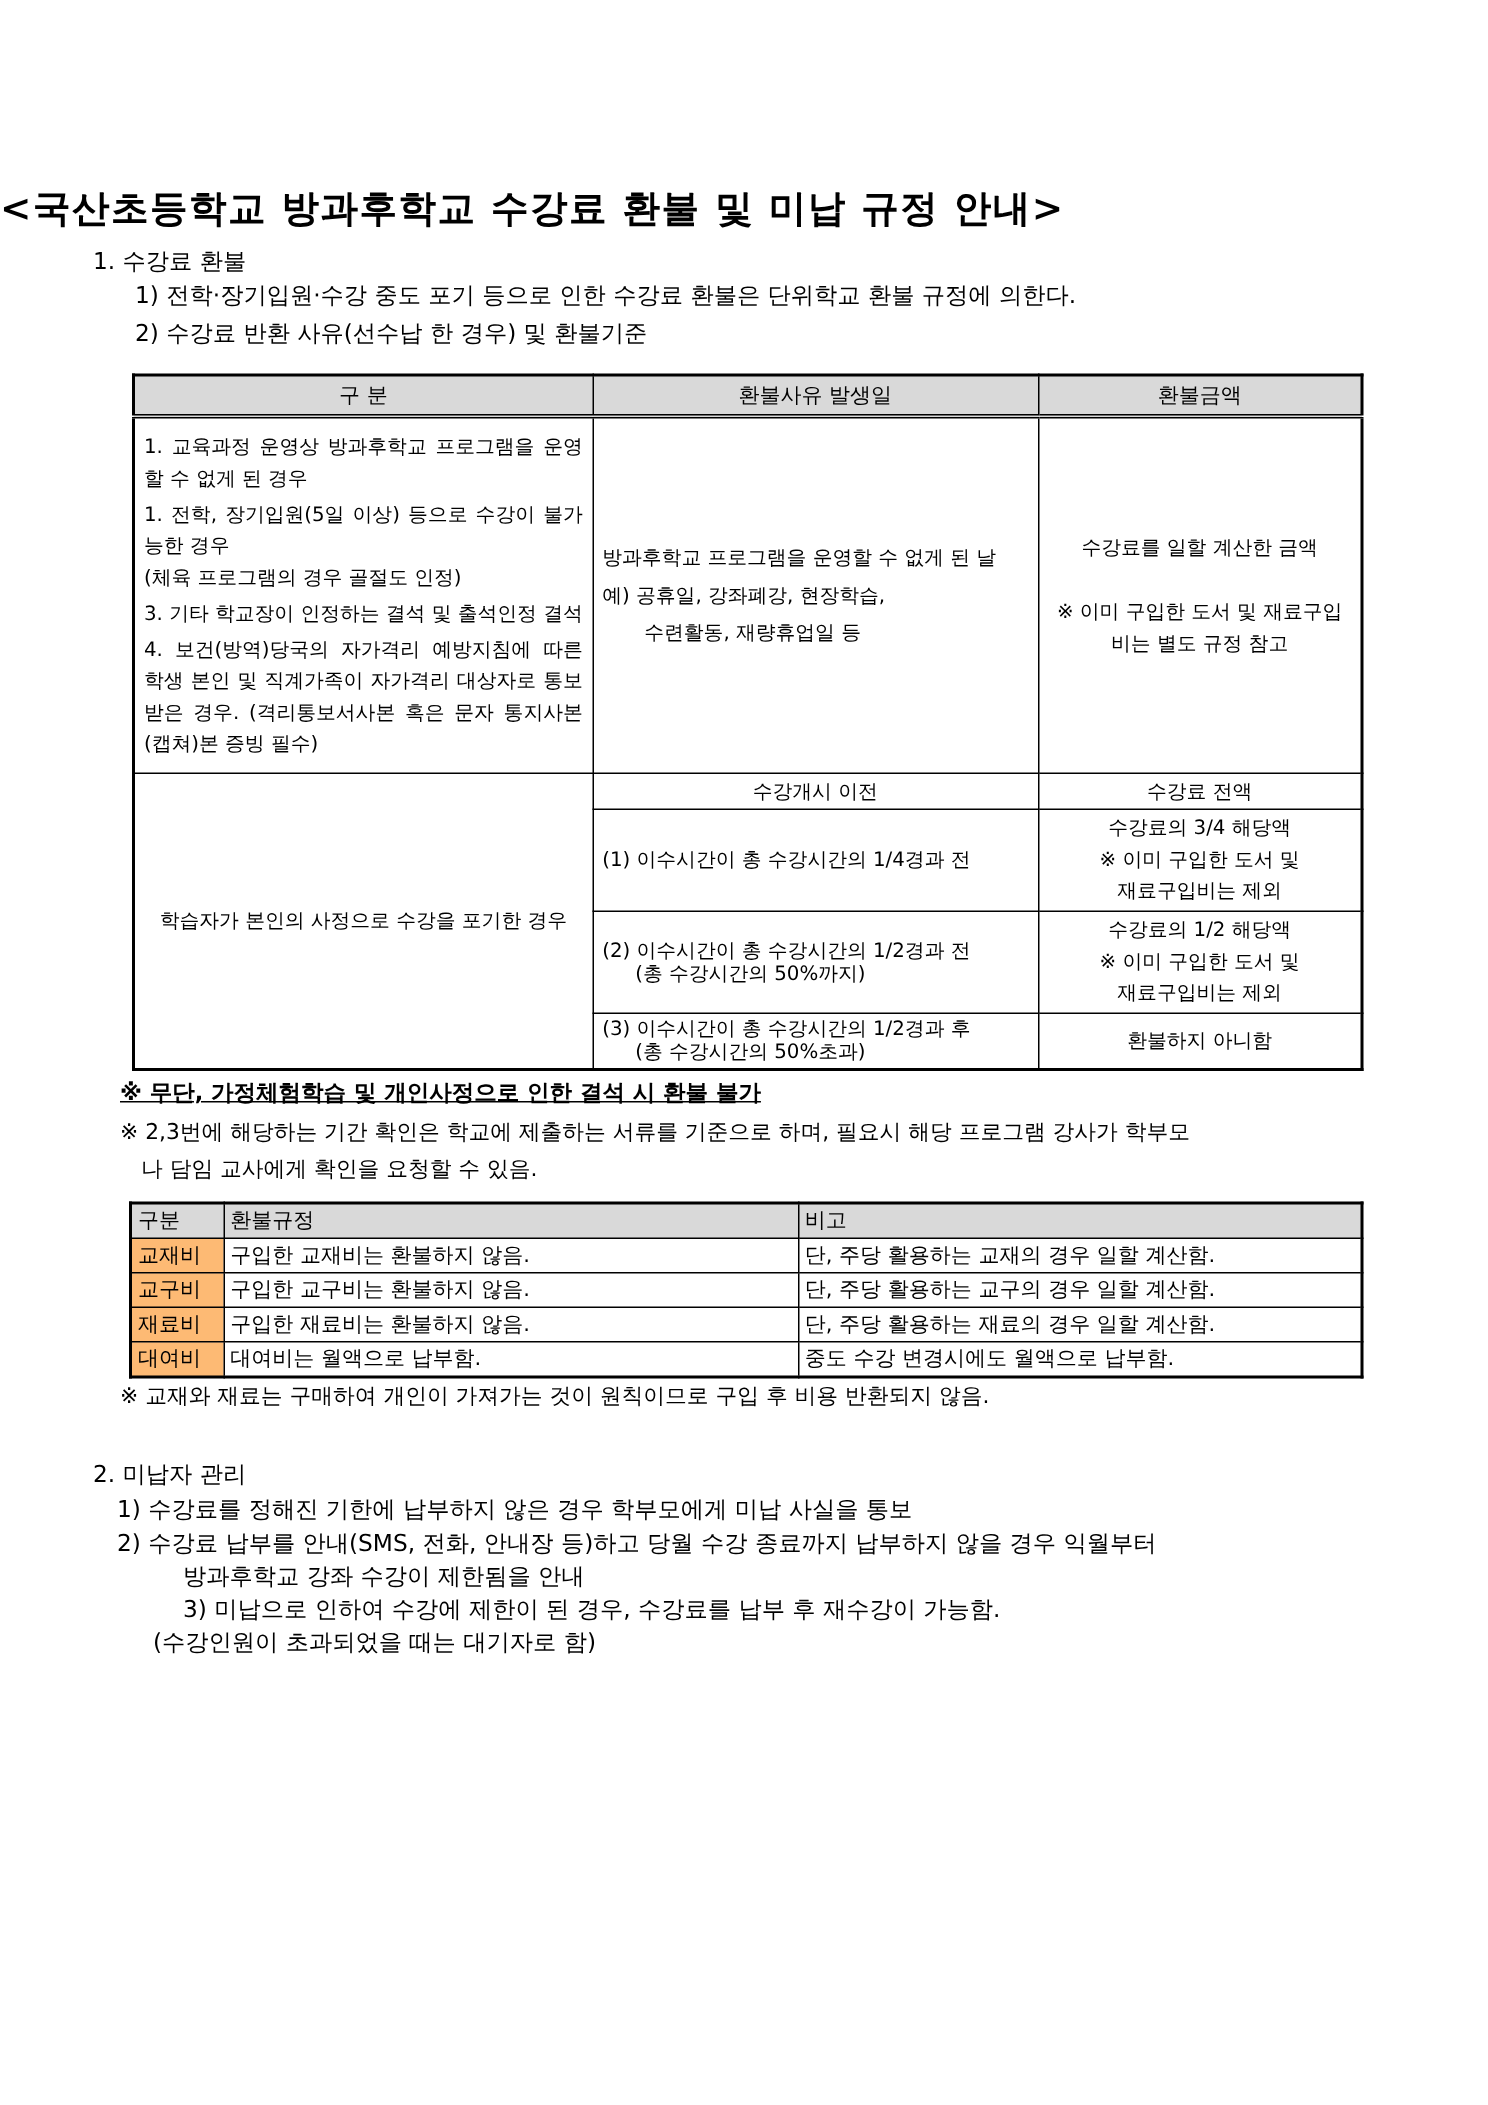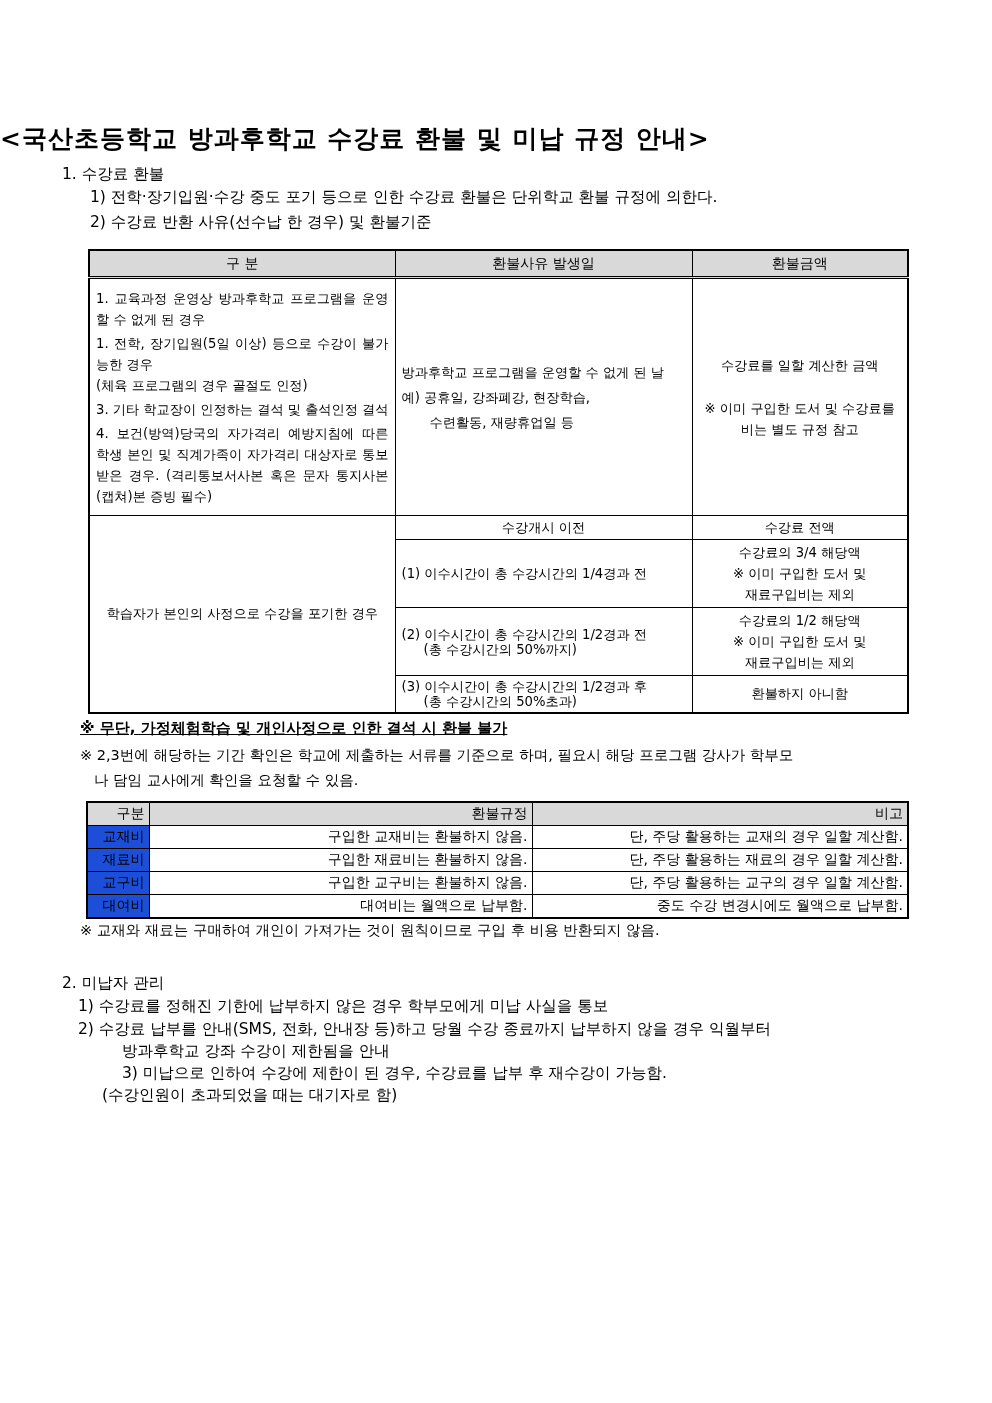--- a/index.html
+++ b/index.html
@@ -40,24 +40,24 @@
     text-decoration: underline;
   }
   .note2 { left: 80px; top: 743px; font-size: 14.5px; line-height: 25px; white-space: normal; width: 870px; }
 
   table.t2 {
     position: absolute; left: 86px; top: 801px; width: 821px;
     border-collapse: collapse; border: 2px solid #000; table-layout: fixed;
     font-size: 14px;
   }
   table.t2 td {
-    border: 1px solid #000; height: 22px; padding: 0 4px; text-align: right;
+    border: 1px solid #000; height: 22px; padding: 0 4px; text-align: left;
   }
   table.t2 tr.hd td { background: #d9d9d9; }
-  table.t2 td.cat { background: #1d4ed8; }
+  table.t2 td.cat { background: #fdba74; }
   .note3 { left: 80px; top: 921px; font-size: 14.5px; }
 </style>
 </head>
 <body>
 
 <div class="abs title">&lt;국산초등학교 방과후학교 수강료 환불 및 미납 규정 안내&gt;</div>
 
 <div class="abs line" style="left:62px; top:163px;">1.  수강료 환불</div>
 <div class="abs line" style="left:90px; top:186px;">1) 전학·장기입원·수강 중도 포기 등으로 인한 수강료 환불은 단위학교 환불 규정에 의한다.</div>
 <div class="abs line" style="left:90px; top:211px;">2) 수강료 반환 사유(선수납 한 경우) 및 환불기준</div>
@@ -84,21 +84,21 @@
         <div style="margin-bottom:0">4. 보건(방역)당국의 자가격리 예방지침에 따른 학생 본인 및 직계가족이 자가격리 대상자로 통보 받은 경우. (격리통보서사본 혹은 문자 통지사본(캡쳐)본 증빙 필수)</div>
       </div>
     </td>
     <td class="cellblock">
       <p>방과후학교 프로그램을 운영할 수 없게 된 날</p>
       <p class="gap">예) 공휴일, 강좌폐강,  현장학습,</p>
       <p class="gap" style="padding-left:28px">수련활동, 재량휴업일 등</p>
     </td>
     <td class="cellblock c">
       <p>수강료를 일할 계산한 금액</p>
-      <p style="margin-top:22px">※ 이미 구입한 도서 및 수강료를</p>
+      <p style="margin-top:22px">※ 이미 구입한 도서 및 재료구입</p>
       <p>비는 별도 규정 참고</p>
     </td>
   </tr>
   <tr style="height:24px;">
     <td rowspan="4" class="c">학습자가 본인의 사정으로 수강을 포기한 경우</td>
     <td class="c">수강개시 이전</td>
     <td class="c">수강료 전액</td>
   </tr>
   <tr style="height:68px;">
     <td class="cellblock">
@@ -148,28 +148,28 @@
     <td>구분</td>
     <td>환불규정</td>
     <td>비고</td>
   </tr>
   <tr>
     <td class="cat">교재비</td>
     <td>구입한 교재비는 환불하지 않음.</td>
     <td>단, 주당 활용하는 교재의 경우 일할 계산함.</td>
   </tr>
   <tr>
+    <td class="cat">교구비</td>
+    <td>구입한 교구비는 환불하지 않음.</td>
+    <td>단, 주당 활용하는 교구의 경우 일할 계산함.</td>
+  </tr>
+  <tr>
     <td class="cat">재료비</td>
     <td>구입한 재료비는 환불하지 않음.</td>
     <td>단, 주당 활용하는 재료의 경우 일할 계산함.</td>
-  </tr>
-  <tr>
-    <td class="cat">교구비</td>
-    <td>구입한 교구비는 환불하지 않음.</td>
-    <td>단, 주당 활용하는 교구의 경우 일할 계산함.</td>
   </tr>
   <tr>
     <td class="cat">대여비</td>
     <td>대여비는 월액으로 납부함.</td>
     <td>중도 수강 변경시에도 월액으로 납부함.</td>
   </tr>
 </tbody>
   </table>
 
 <div class="abs note3">※ 교재와 재료는 구매하여 개인이 가져가는 것이 원칙이므로 구입 후 비용 반환되지 않음.</div>

